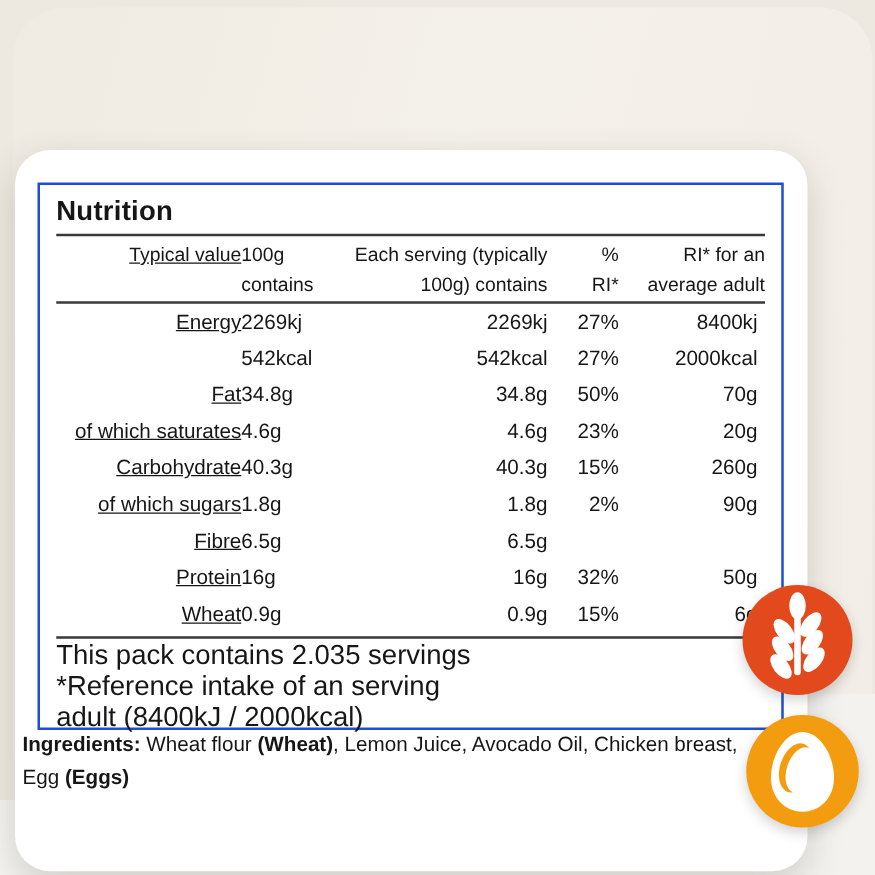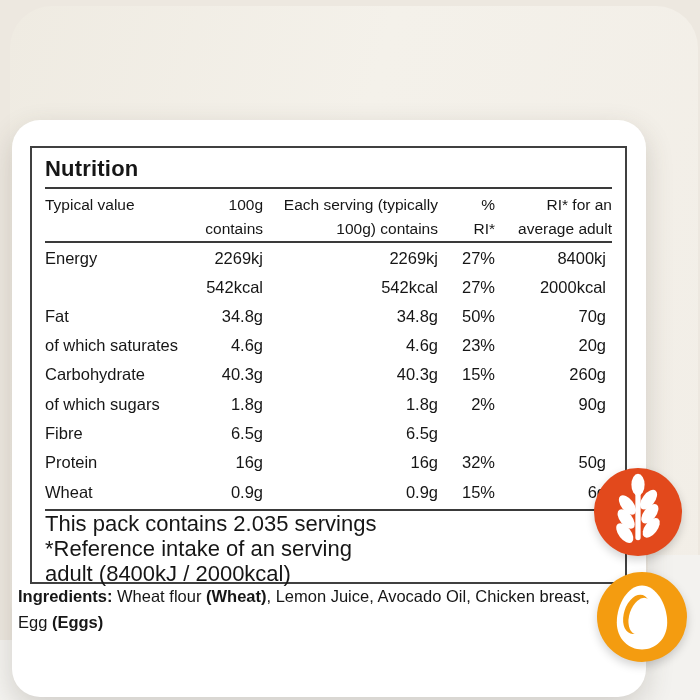--- a/index.html
+++ b/index.html
@@ -10,31 +10,31 @@
   .bg-package{position:absolute;left:10px;top:6px;width:688px;height:634px;border-radius:42px;
     background:linear-gradient(105deg,#EFEBE2 0%,#F4F1EA 45%,#F2EEE7 100%);}
   .bg-bottom{position:absolute;left:0;top:640px;width:700px;height:60px;background:#F4F3F0;}
   .bg-right{position:absolute;left:648px;top:555px;width:52px;height:145px;background:#F3F2EF;}
 
   
   .card{position:absolute;left:12px;top:120px;width:634px;height:577px;background:#ffffff;
     border-radius:28px;box-shadow:0 10px 28px rgba(70,60,45,0.20);}
 
   
-  .label-box{position:absolute;left:18px;top:26px;width:593px;height:434px;border:2px solid #404040;background:#fff;}
+  .label-box{position:absolute;left:18px;top:26px;width:593px;height:434px;border:2px solid #1d4ed8;background:#fff;}
   .nl-title{margin:8px 13px 0;font-size:22px;line-height:26px;font-weight:700;letter-spacing:0.2px;}
   .rule{height:2px;background:#3a3a3a;margin:0 13px;}
   .rule1{margin-top:5px;}
   .thead{display:flex;align-items:flex-start;margin:4px 13px 0;height:48px;font-size:15.5px;}
   .thead .line{line-height:24px;}
   .tbody{margin-top:2px;}
   .tr{display:flex;align-items:center;height:27.1px;margin:2px 13px;font-size:16.5px;}
   .tr-salt{height:29px;}
-  .c1{width:148px;text-align:left;}
-  .c2{width:70px;text-align:right;}
+  .c1{width:148px;text-align:right;text-decoration:underline;}
+  .c2{width:70px;text-align:left;}
   .c3{width:175px;text-align:right;}
   .c4{width:57px;text-align:right;}
   .c5{width:117px;text-align:right;}
   .tbody .c5{padding-right:6px;box-sizing:border-box;}
   .footnotes{margin:0 13px 0;font-size:22px;line-height:25px;}
 
   
   .ingredients{position:absolute;left:6px;top:446px;width:582px;font-size:16.5px;line-height:26px;}
   .bold{font-weight:700;}
 

